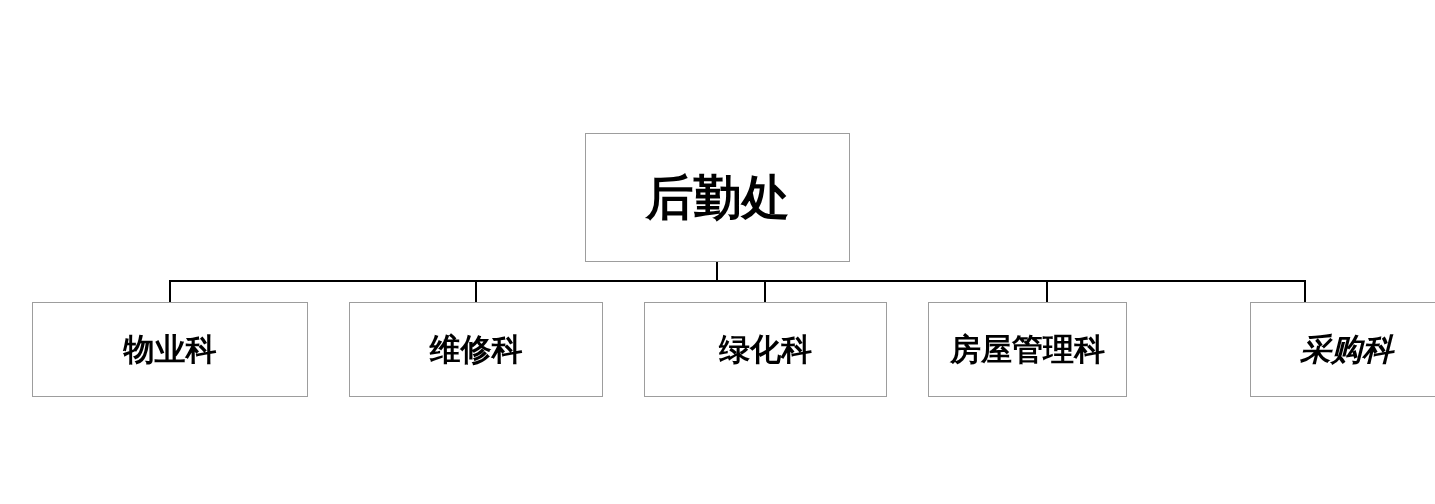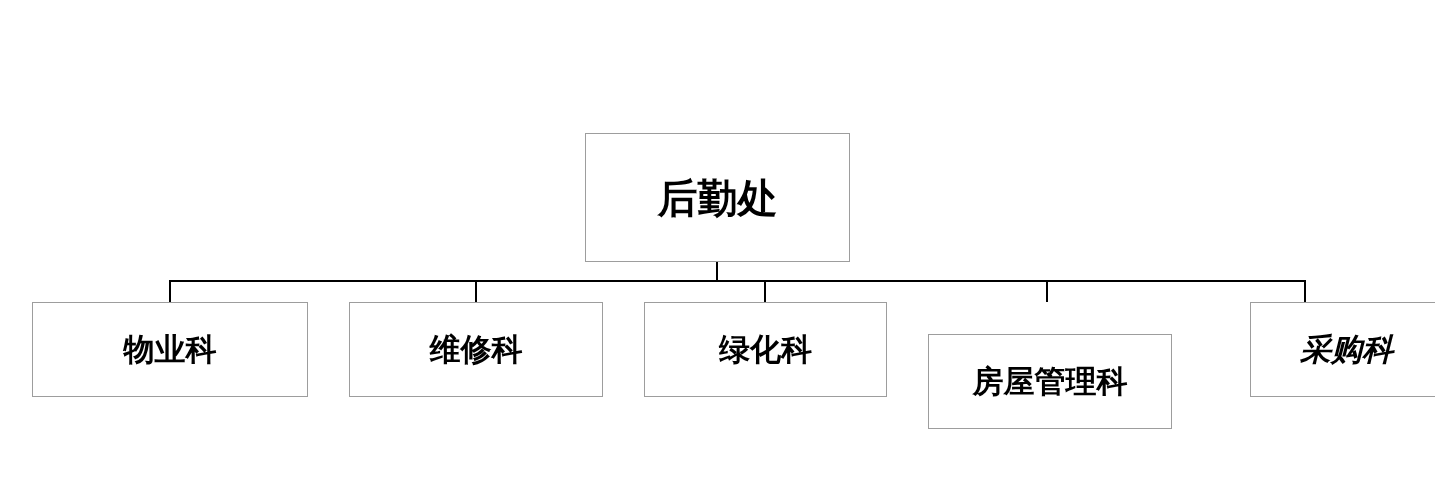--- a/index.html
+++ b/index.html
@@ -24,21 +24,21 @@
     align-items: center;
     justify-content: center;
   }
   .node .label {
     color: var(--text-color, #000000);
     font-weight: 700;
     white-space: nowrap;
     line-height: 1;
   }
   .node.root .label {
-    font-size: 40px;
+    font-size: 48px;
     text-align: center;
   }
   .node.child .label {
     font-size: 31px;
   }
   .connector {
     position: absolute;
     background: var(--connector-color, #000000);
   }
 </style>
@@ -64,21 +64,21 @@
   </div>
 
   <div class="node child" style="left:32px; top:302px; width:276px; height:95px;">
     <span class="label">物业科</span>
   </div>
 
   <div class="node child" style="left:644px; top:302px; width:243px; height:95px;justify-content:center;">
     <span class="label">绿化科</span>
   </div>
 
-  <div class="node child" style="left:928px; top:302px; width:244px; height:95px;margin-top:32px;">
+  <div class="node child" style="left:928px; top:302px; width:199px; height:95px;">
     <span class="label">房屋管理科</span>
   </div>
 
   <div class="node child" style="left:1250px; top:302px; width:193px; height:95px;font-style:italic;">
     <span class="label">采购科</span>
   </div>
 
 </div>
 
 </body></html>

